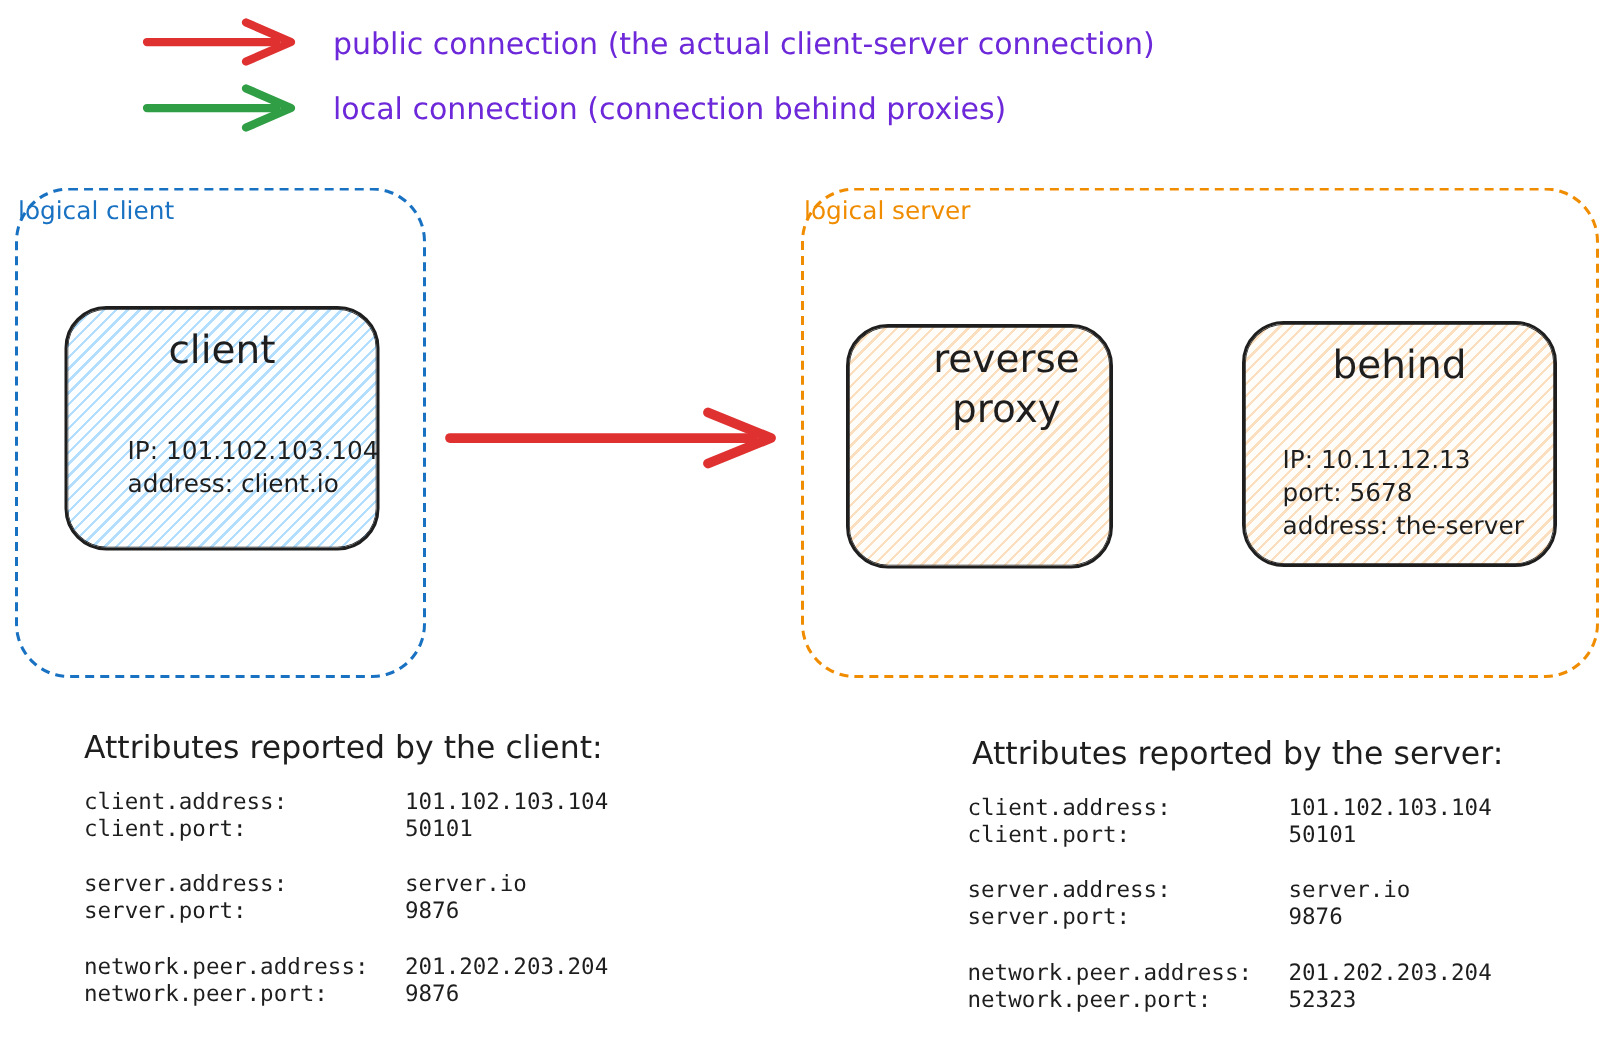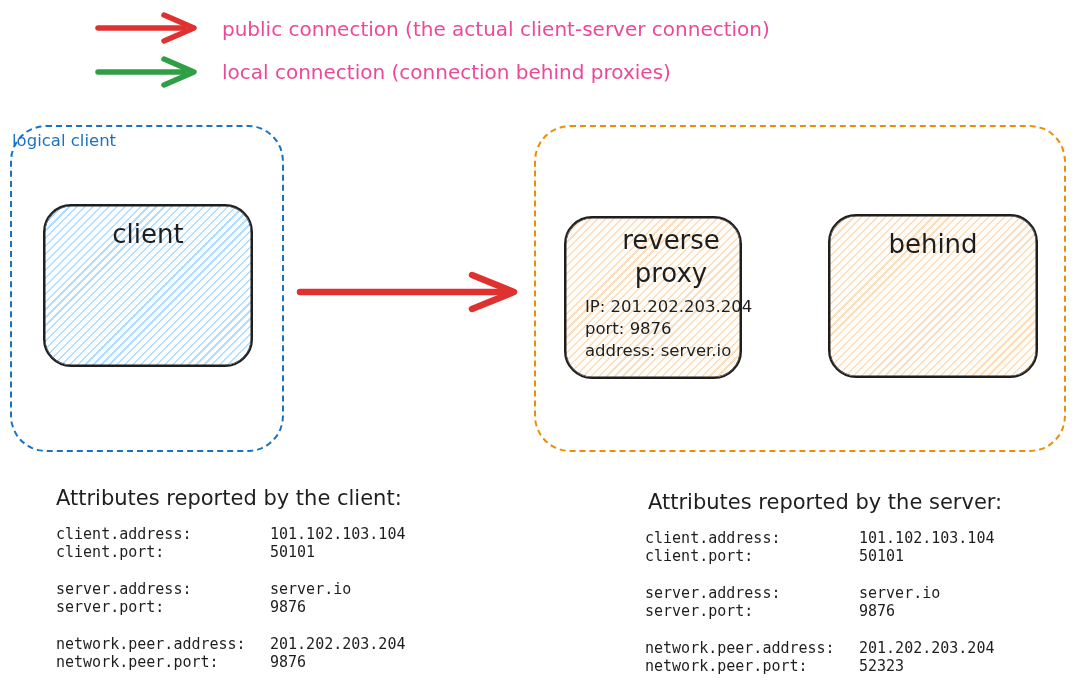--- a/index.html
+++ b/index.html
@@ -3,21 +3,21 @@
 <meta charset="utf-8">
 <style>
   html,body{margin:0;padding:0;}
   body{
     width:1080px;height:691px;position:relative;background:#ffffff;
     font-family:"DejaVu Sans", sans-serif;color:#1e1e1e;overflow:hidden;
   }
   .abs{position:absolute;}
 
   
-  .legend-label{font-size:20px;line-height:24px;color:#ec4899;white-space:nowrap;}
+  .legend-label{font-size:20px;line-height:24px;color:#6d28d9;white-space:nowrap;}
   .stroke-red{stroke:#e03131;}
   .stroke-green{stroke:#2f9e44;}
   .arrow-svg{display:block;}
 
   
   .group-box{border-radius:36px;box-sizing:border-box;}
   .group-client{border:2.5px dashed #1971c2;}
   .group-server{border:2.5px dashed #f08c00;}
   .group-label{position:absolute;top:4px;left:0;width:100%;text-align:left;
     font-size:16.5px;white-space:nowrap;}
@@ -68,43 +68,48 @@
     <path d="M70 4 L100 17 L70 30" class="stroke-green" stroke-width="5.5" fill="none" stroke-linecap="round" stroke-linejoin="round"></path>
   </svg>
 </div>
 <div class="abs legend-label" style="left:222px;top:60px;">local connection (connection behind proxies)</div>
 
 <div class="abs group-box group-client" style="left:10px;top:125px;width:274px;height:327px;">
   <div class="group-label">logical client</div>
 
   <div class="abs node node-blue" style="left:31px;top:77px;width:210px;height:163px;">
     <div class="node-title">client</div>
+    <div class="node-lines" style="left:40px;top:84px;">
+      <div>IP: 101.102.103.104</div>
+      <div>address: client.io</div>
+    </div>
   </div>
 </div>
 
 <div class="abs" style="left:296px;top:270px;width:226px;height:44px;">
   <svg class="arrow-svg" width="226" height="44" viewBox="0 0 226 44">
     <path d="M4 22 L206 22" class="stroke-red" stroke-width="6.5" fill="none" stroke-linecap="round"></path>
     <path d="M176 5 L218 22 L176 39" class="stroke-red" stroke-width="6.5" fill="none" stroke-linecap="round" stroke-linejoin="round"></path>
   </svg>
 </div>
 
 <div class="abs group-box group-server" style="left:534px;top:125px;width:532px;height:327px;">
+  <div class="group-label">logical server</div>
 
   <div class="abs node node-tan" style="left:28px;top:89px;width:178px;height:163px;">
     <div class="node-title" style="top:6px;left:25px;width:160px;">reverse proxy</div>
-    <div class="node-lines" style="left:19px;top:78px;">
-      <div>IP: 201.202.203.204</div>
-      <div>port: 9876</div>
-      <div>address: server.io</div>
-    </div>
   </div>
 
   <div class="abs node node-tan" style="left:292px;top:87px;width:210px;height:164px;">
     <div class="node-title">behind</div>
+    <div class="node-lines" style="left:25px;top:80px;">
+      <div>IP: 10.11.12.13</div>
+      <div>port: 5678</div>
+      <div>address: the-server</div>
+    </div>
   </div>
 </div>
 
 <div class="abs" style="left:18px;top:486px;width:430px;margin-left:38px;">
   <div class="report-heading">Attributes reported by the client:</div>
   <div class="report-table" style="margin-top:15px;">
     <div class="report-group">
       <div class="report-row">
         <span class="k">client.address:</span>
         <span class="v">101.102.103.104</span>

